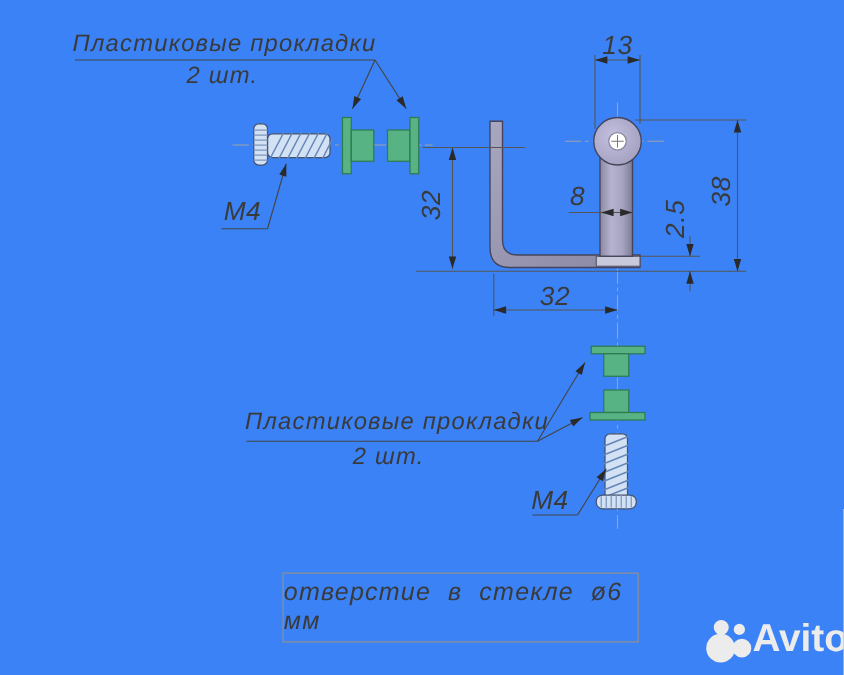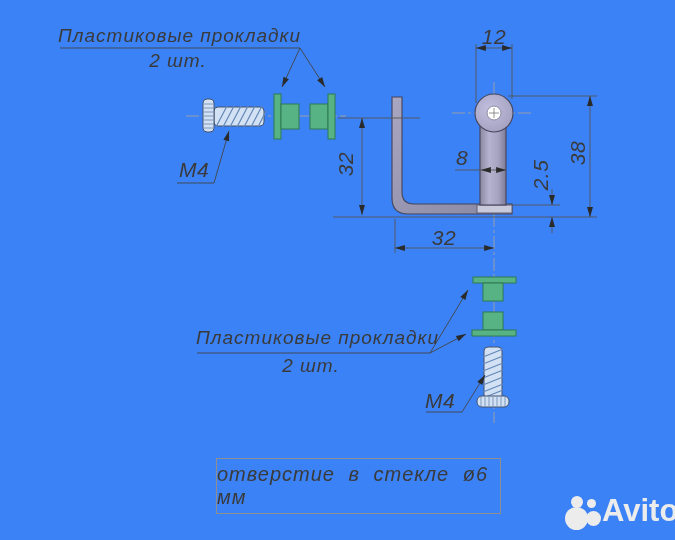--- a/index.html
+++ b/index.html
@@ -4,21 +4,21 @@
 <style>
   html,body{margin:0;padding:0;background:#fff;}
   .canvas{position:relative;width:675px;height:540px;background:#3b82f6;overflow:hidden;
           font-family:"Liberation Sans",sans-serif;}
   svg{position:absolute;left:0;top:0;}
   .t{position:absolute;font-style:italic;color:#3a3a3a;text-align:center;
      font-family:"Liberation Sans",sans-serif;letter-spacing:1px;white-space:nowrap;}
   .lbl{font-size:19px;}
   .dim{font-size:21px;letter-spacing:0.5px;}
   .rot{transform:rotate(-90deg);}
-  .notebox{position:absolute;left:216px;top:458px;width:283px;height:54px;
+  .notebox{position:absolute;left:226px;top:458px;width:283px;height:54px;
      border:1.5px solid #8f8f8f;display:flex;align-items:center;justify-content:flex-start;}
   .notebox .t2{font-style:italic;font-size:20px;color:#3a3a3a;letter-spacing:1px;word-spacing:7px;
      font-family:"Liberation Sans",sans-serif;}
   .wm{position:absolute;left:558px;top:492px;width:117px;height:44px;}
   .wm .c{position:absolute;border-radius:50%;background:#ececec;}
   .wm .wtxt{position:absolute;left:44px;top:1px;font-weight:bold;font-size:31px;color:#ececec;
      font-family:"Liberation Sans",sans-serif;}
 </style>
 </head>
 <body>
@@ -146,21 +146,21 @@
   <g stroke="#444" stroke-width="0.9" fill="none">
     <line x1="426" y1="412" x2="462" y2="412"></line>
     <line x1="462" y1="412" x2="485" y2="375" marker-end="url(#arr)"></line>
   </g>
 </svg>
 
 <div class="t lbl" style="left:58px;top:25px;width:240px;">Пластиковые прокладки</div>
 <div class="t lbl" style="left:58px;top:50px;width:240px;">2 шт.</div>
 <div class="t dim" style="left:174px;top:158px;width:40px;">M4</div>
 
-<div class="t dim" style="left:475px;top:25px;width:38px;">12</div>
+<div class="t dim" style="left:475px;top:25px;width:38px;">13</div>
 <div class="t dim rot" style="left:325px;top:151px;width:44px;height:26px;">32</div>
 <div class="t dim" style="left:444px;top:146px;width:36px;">8</div>
 <div class="t dim rot" style="left:517px;top:162px;width:50px;height:26px;">2.5</div>
 <div class="t dim rot" style="left:554px;top:140px;width:50px;height:26px;">38</div>
 <div class="t dim" style="left:424px;top:226px;width:40px;">32</div>
 
 <div class="t lbl" style="left:196px;top:327px;width:230px;">Пластиковые прокладки</div>
 <div class="t lbl" style="left:196px;top:355px;width:230px;">2 шт.</div>
 <div class="t dim" style="left:420px;top:389px;width:40px;">M4</div>
 

